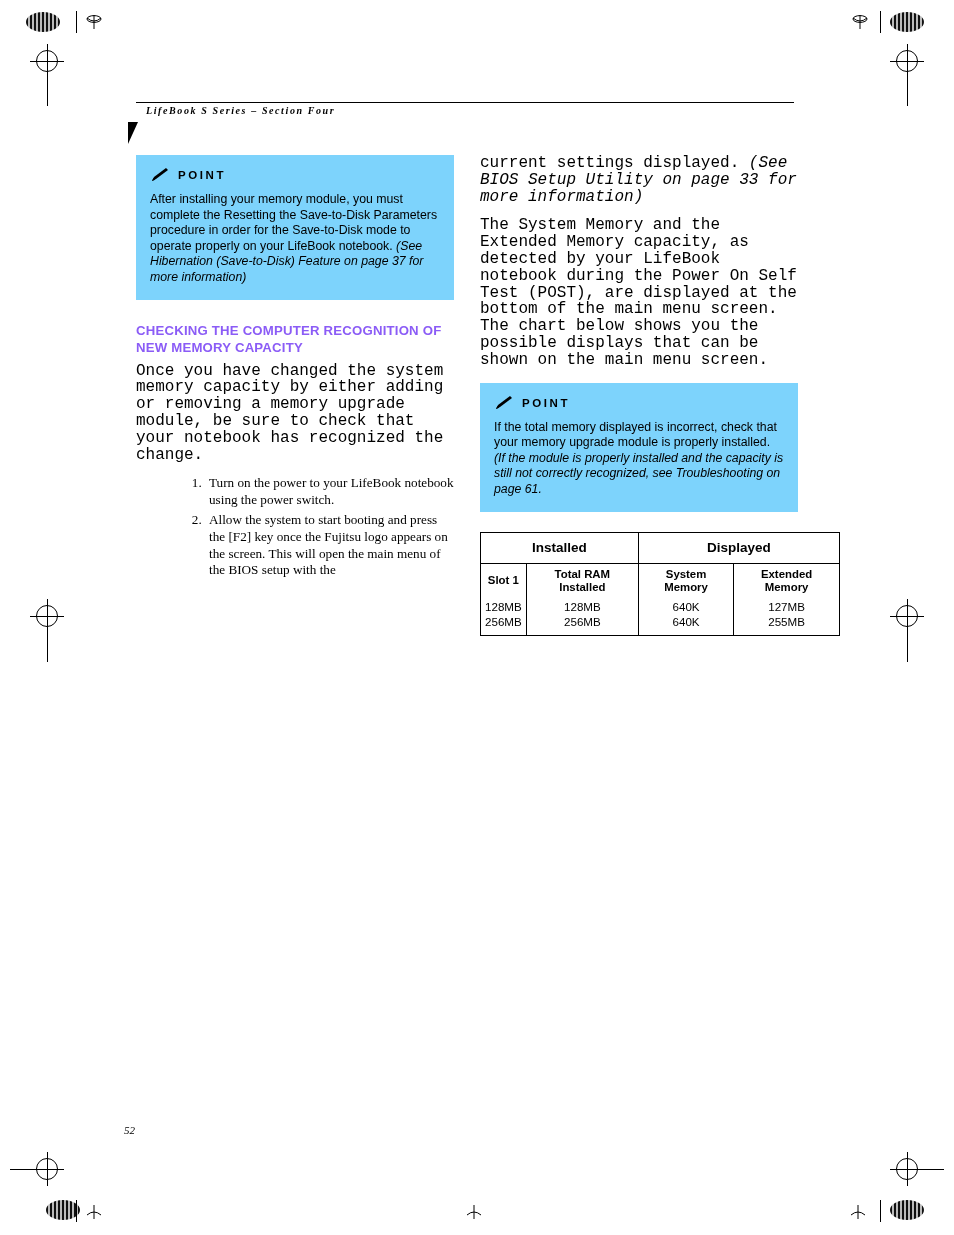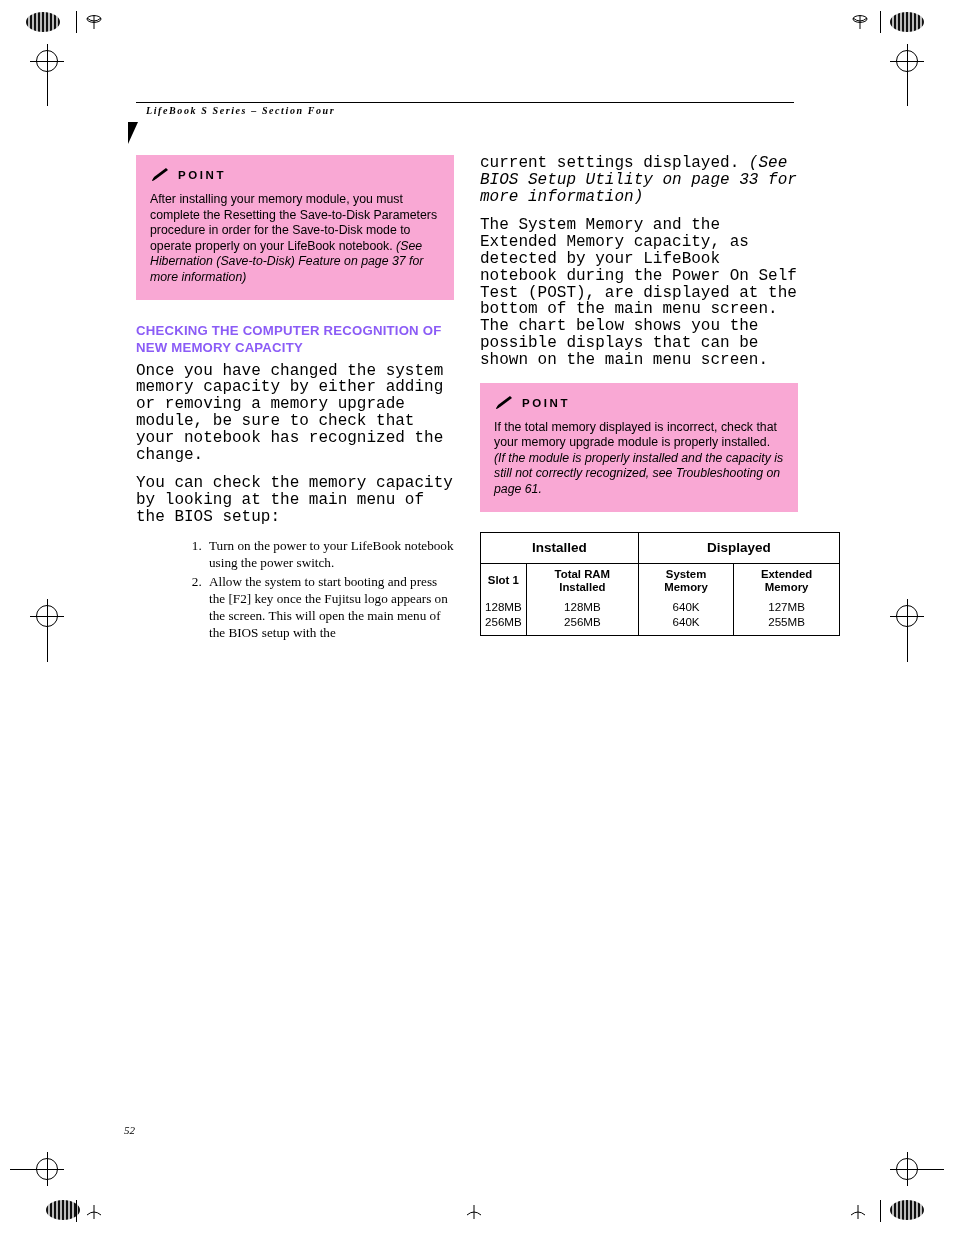--- a/index.html
+++ b/index.html
@@ -122,21 +122,21 @@
   }
   .col-right {
     position: absolute;
     left: 480px;
     top: 155px;
     width: 318px;
   }
 
   
   .point-box {
-    background: #f9a8d4;
+    background: #7dd3fc;
     padding: 12px 14px 14px 14px;
     box-sizing: border-box;
   }
   .point-head {
     display: flex;
     align-items: center;
     gap: 8px;
     margin-bottom: 9px;
   }
   .point-head .label {
@@ -317,21 +317,20 @@
           </svg>
         </span>
         <span class="label">POINT</span>
       </div>
       <p><span>After installing your memory module, you must complete the Resetting the Save-to-Disk Parameters procedure in order for the Save-to-Disk mode to operate properly on your LifeBook notebook. </span><span class="it">(See Hibernation (Save-to-Disk) Feature on page 37 for more information)</span></p>
     </div>
 
     <h2 class="section-head">CHECKING THE COMPUTER RECOGNITION OF NEW MEMORY CAPACITY</h2>
 
     <p class="body">Once you have changed the system memory capacity by either adding or removing a memory upgrade module, be sure to check that your notebook has recognized the change.</p>
-    <p class="body">You can check the memory capacity by looking at the main menu of the BIOS setup:</p>
 
     <ol class="steps">
       <li>Turn on the power to your LifeBook notebook using the power switch.</li>
       <li>Allow the system to start booting and press the [F2] key once the Fujitsu logo appears on the screen. This will open the main menu of the BIOS setup with the</li>
     </ol>
   </div>
 
   <div class="col-right">
 
     <p class="body"><span>current settings displayed. </span><span class="it">(See BIOS Setup Utility on page 33 for more information)</span></p>

